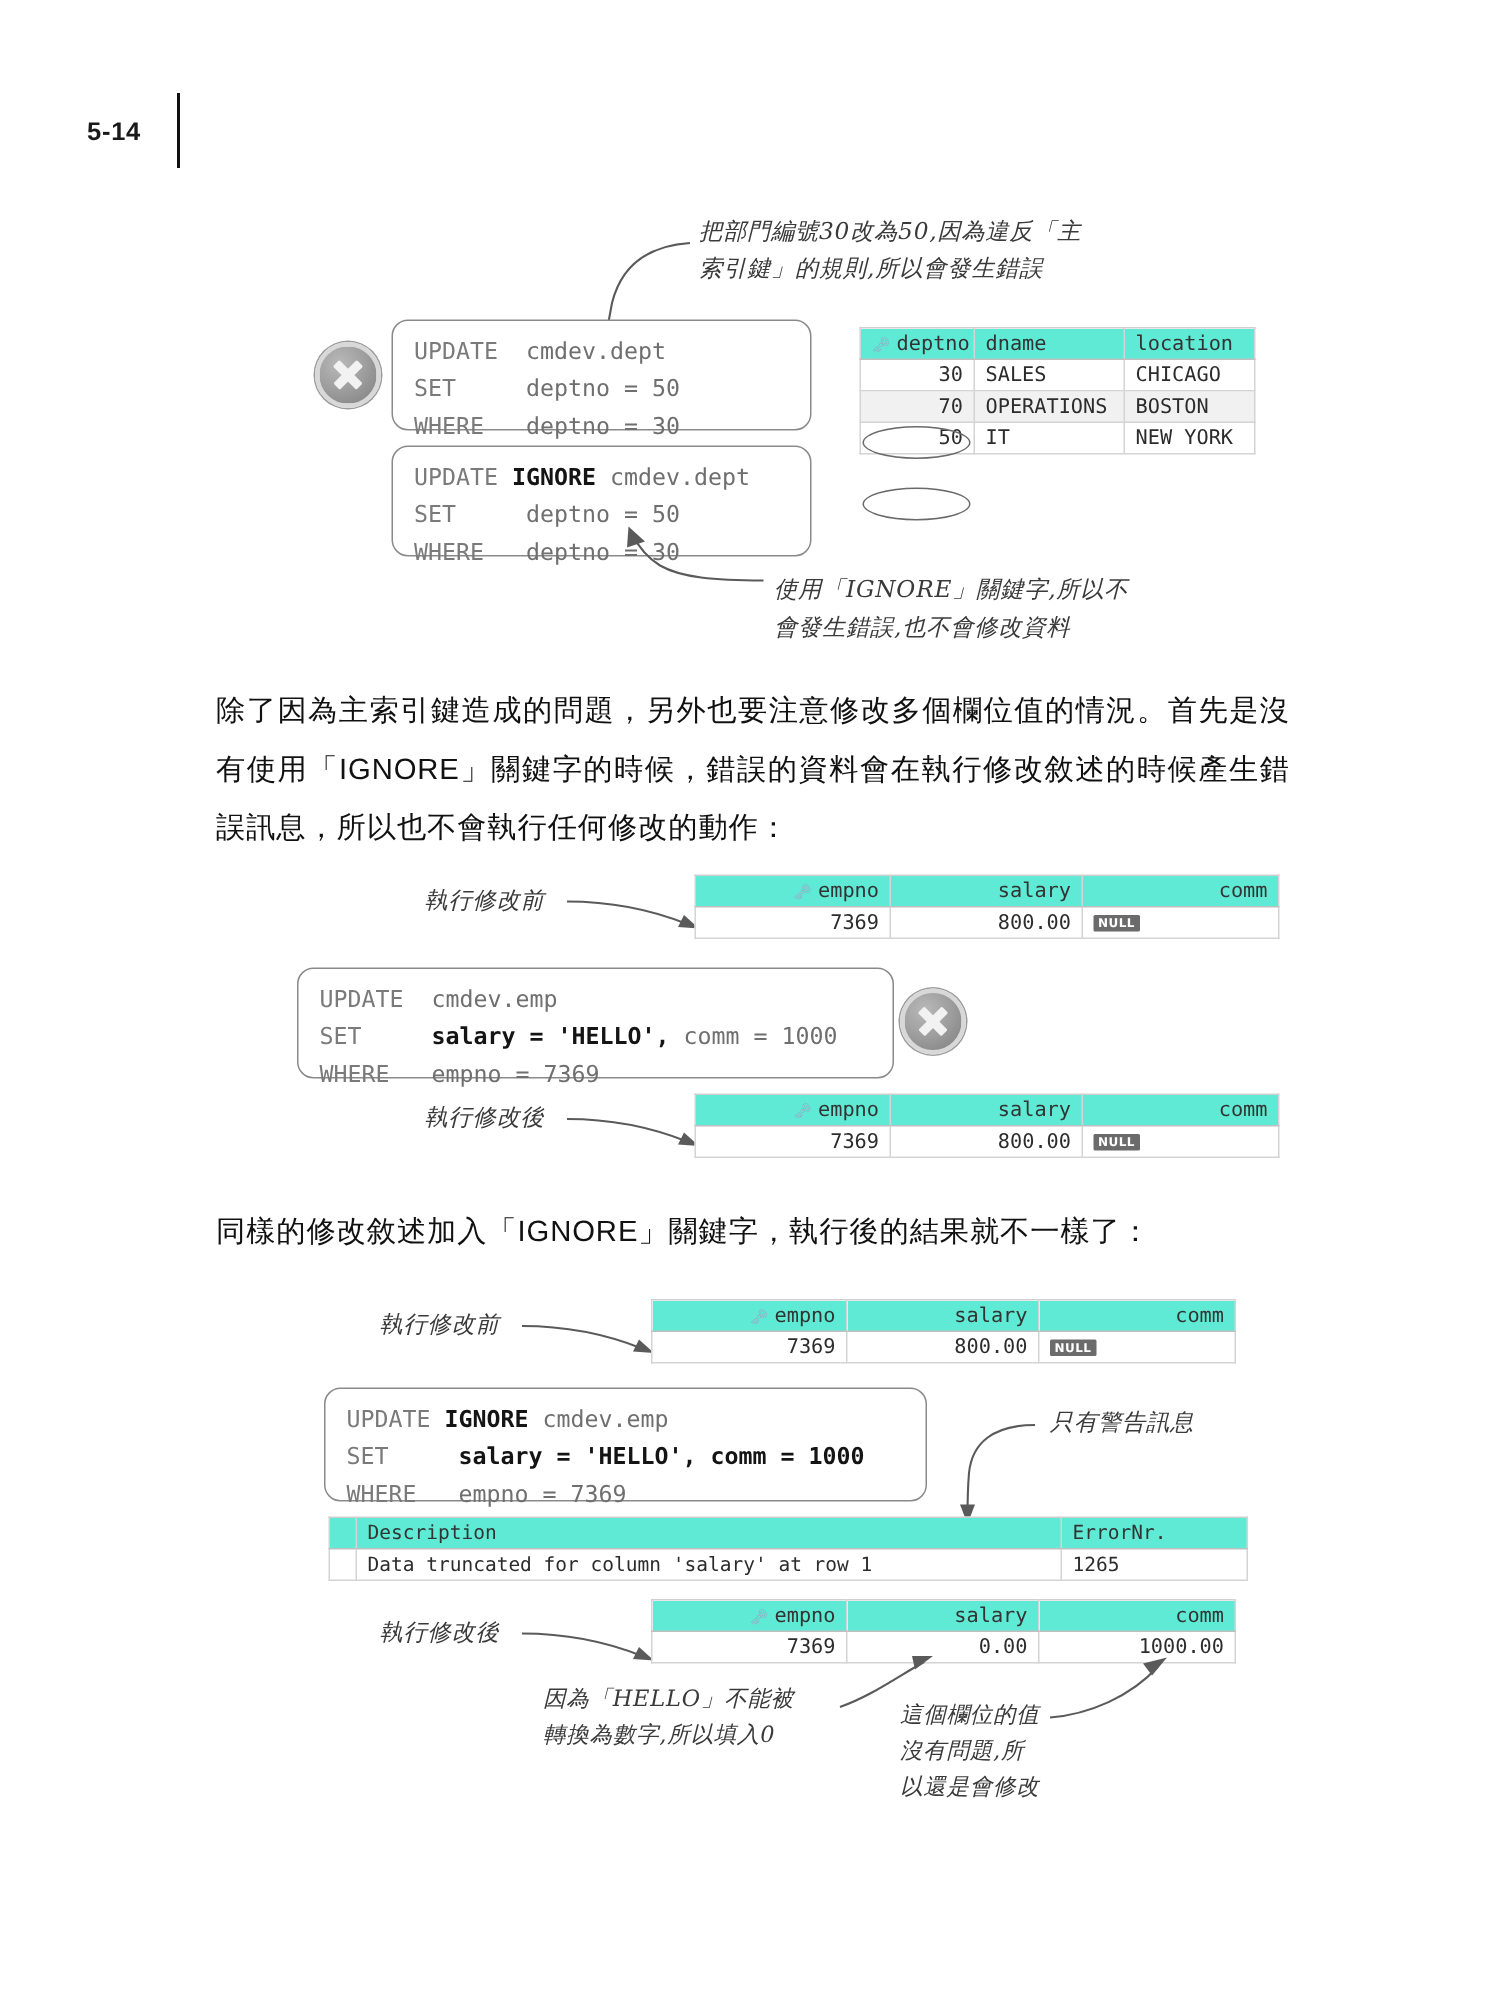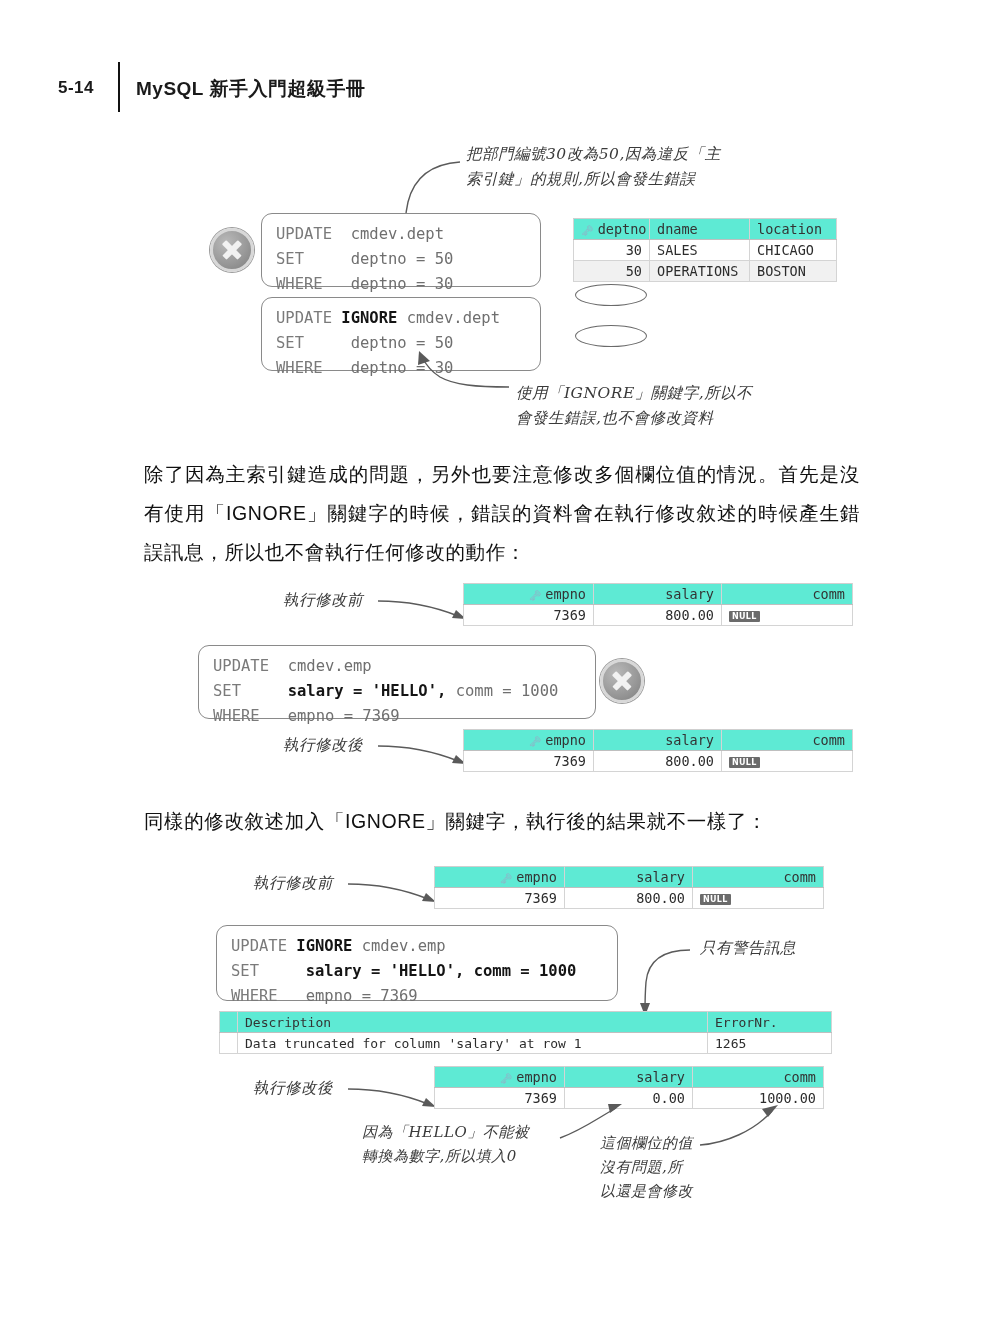--- a/index.html
+++ b/index.html
@@ -176,21 +176,20 @@
   svg.deco { position: absolute; overflow: visible; }
   svg.deco path, svg.deco line { fill: none; stroke: #5a5a5a; stroke-width: 1.4; }
   svg.deco polygon { fill: #5a5a5a; }
 </style>
 </head>
 <body>
 
 <div class="page-header">
   <div class="folio">5-14</div>
   <div class="folio-rule"></div>
-  <div class="book-title">MySQL 新手入門超級手冊</div>
 </div>
 
 <div class="hand" style="left:466px; top:142px; width:330px;">把部門編號30改為50,因為違反「主
 索引鍵」的規則,所以會發生錯誤</div>
 
 <svg class="deco" style="left:390px; top:150px;" width="90" height="110">
   <path d="M70,12 C40,14 24,28 18,52 C14,70 14,84 14,96"></path>
   <polygon points="14,104 9,90 19,90"></polygon>
 </svg>
 
@@ -224,23 +223,28 @@
       <th>location</th>
     </tr>
   </thead>
   <tbody>
     <tr>
       <td class="num">30</td>
       <td>SALES</td>
       <td>CHICAGO</td>
     </tr>
     <tr class="alt">
-      <td class="num">50</td>
+      <td class="num">70</td>
       <td>OPERATIONS</td>
       <td>BOSTON</td>
+    </tr>
+    <tr>
+      <td class="num">50</td>
+      <td>IT</td>
+      <td>NEW YORK</td>
     </tr>
   </tbody>
 </table>
 
 <div class="oval" style="left:575px; top:284px; width:72px; height:22px;"></div>
 <div class="oval" style="left:575px; top:325px; width:72px; height:22px;"></div>
 
 <div class="para" style="left:144px; top:455px; width:716px;">除了因為主索引鍵造成的問題，另外也要注意修改多個欄位值的情況。首先是沒有使用「IGNORE」關鍵字的時候，錯誤的資料會在執行修改敘述的時候產生錯誤訊息，所以也不會執行任何修改的動作：</div>
 
 <div class="hand" style="left:283px; top:588px;">執行修改前</div>

